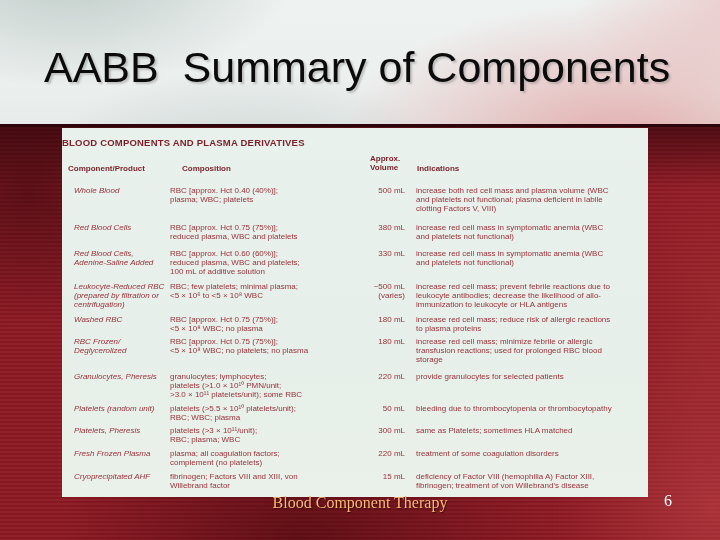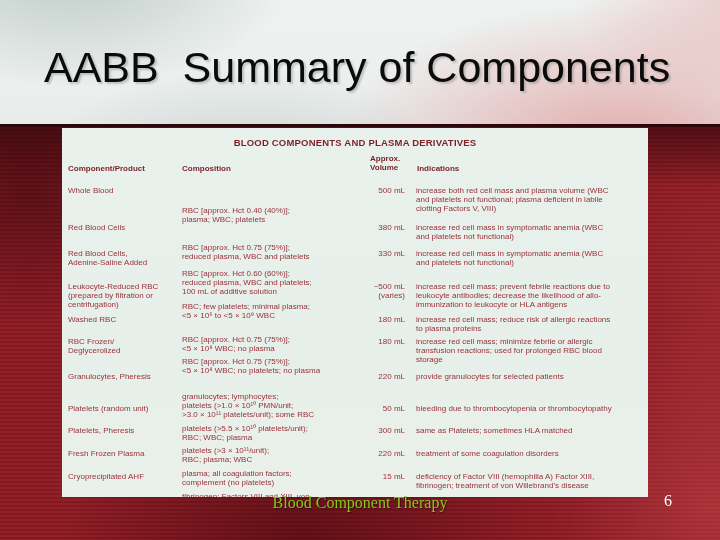--- a/index.html
+++ b/index.html
@@ -27,37 +27,37 @@
       radial-gradient(ellipse 260px 190px at 4% 16%, rgba(30,0,5,.45), transparent 70%),
       radial-gradient(ellipse 340px 230px at 42% 100%, rgba(42,0,6,.45), transparent 72%),
       radial-gradient(ellipse 230px 280px at 99% 92%, rgba(219,90,90,.38), transparent 70%),
       radial-gradient(ellipse 170px 220px at 100% 42%, rgba(205,80,80,.22), transparent 72%),
       repeating-linear-gradient(180deg, rgba(255,130,130,.06) 0 2px, rgba(55,0,8,.09) 2px 4px);}
 
   
   .table-scan{position:absolute;left:62px;top:128px;width:586px;height:369px;
     overflow:hidden;background:linear-gradient(180deg,#e8f1ec 0%,#e6efe9 60%,#eaf1ea 100%);
     color:#9a3138;font-size:8px;line-height:9px;}
-  .t-title{position:absolute;left:0;top:10px;width:100%;text-align:center;
+  .t-title{position:absolute;left:0;top:10px;width:100%;text-align:left;
     font-weight:bold;font-size:9.5px;letter-spacing:.2px;color:#7c1f27;white-space:pre;}
   .t-head{position:absolute;font-weight:bold;color:#7c1f27;white-space:pre;}
   .h-product{left:6px;top:36px;}
   .h-composition{left:120px;top:36px;}
   .h-volume{left:308px;top:26px;}
   .h-indications{left:355px;top:36px;}
   .t-row{position:absolute;left:0;width:586px;height:0;}
   .t-row>div{position:absolute;top:0;white-space:pre;}
-  .c-product{left:6px;}
-  .c-composition{left:120px;margin-top:20px;}
+  .c-product{left:12px;font-style:italic;}
+  .c-composition{left:108px;}
   .c-volume{left:293px;width:50px;text-align:right;}
   .c-indications{left:354px;}
 
   
   .footer-title{position:absolute;left:0;top:494px;width:720px;text-align:center;
-    font-family:"Liberation Serif",serif;font-size:16px;color:#84cc16;
+    font-family:"Liberation Serif",serif;font-size:16px;color:#fdba74;
     text-shadow:1px 1px 1px rgba(0,0,0,.5);}
   .page-number{position:absolute;left:648px;top:492px;width:40px;text-align:center;
     font-family:"Liberation Serif",serif;font-size:16px;color:#ffffff;}
   .watermark{position:absolute;left:4px;top:512px;font-size:18px;letter-spacing:1px;
     color:#c4c9cb;font-weight:400;}
 </style>
 </head>
 <body>
 
 <div class="slide">

